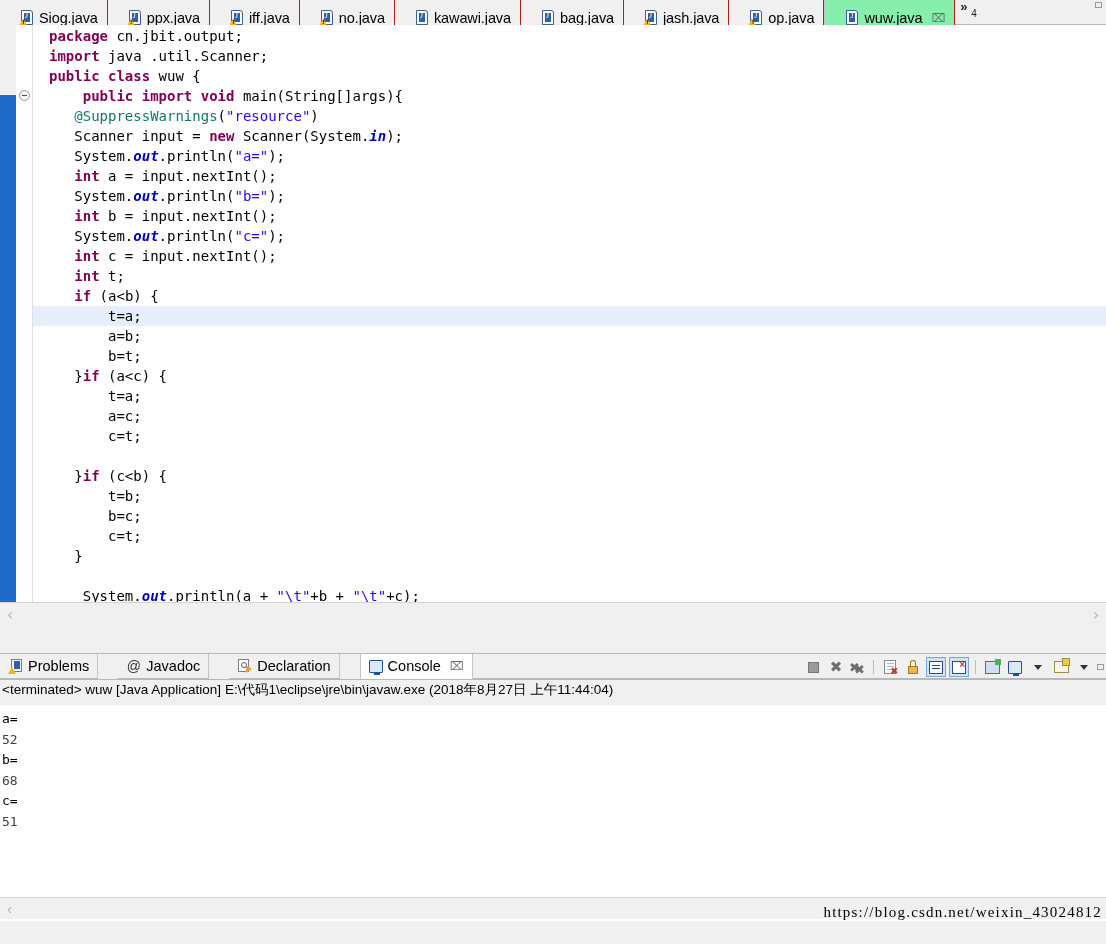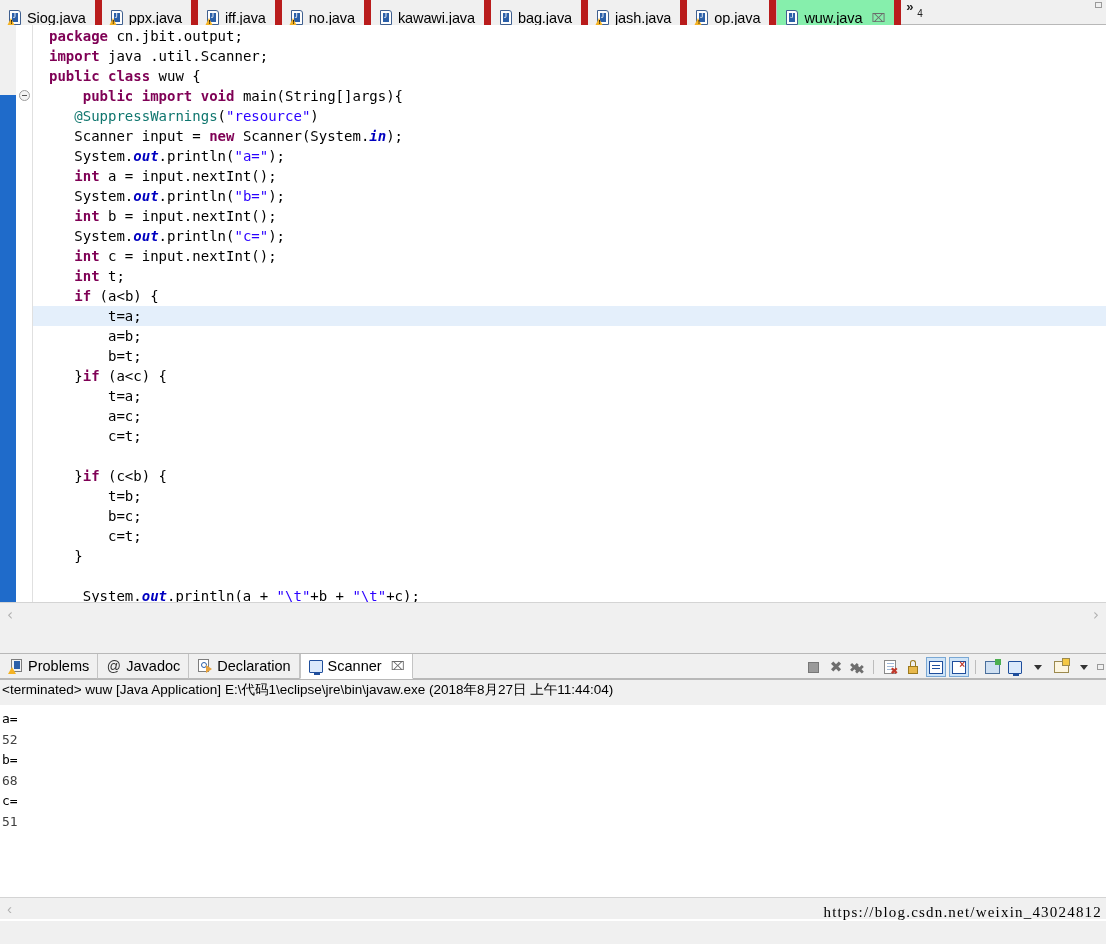--- a/index.html
+++ b/index.html
@@ -11,23 +11,23 @@
   }
   #app { position: relative; width: 1106px; height: 944px; background: #f0f0f0; }
 
   
   .tabbar {
     position: absolute; top: 0; left: 0; width: 1106px; height: 25px;
     background: #f0f0f0; display: flex; align-items: stretch;
   }
   .tab {
     display: flex; align-items: center; gap: 5px;
-    padding: 0 9px 0 7px;
+    padding: 0 9px 0 19px;
     background: #f0f0f0;
-    border-right: 7px solid #b91c1c;
+    border-right: 1px solid #b91c1c;
     border-bottom: 1px solid #b8b8b8;
     font-size: 14.5px; color: #000; white-space: nowrap;
     height: 36px; cursor: default;
   }
   .tab.active {
     background: #86efac;
     border-bottom: 1px solid #ffffff;
     border-left: 1px solid #c4c4c4;
   }
   .tab-label { font-size: 14.5px; letter-spacing: -0.1px; }
@@ -454,21 +454,21 @@
       </div>
   </div>
   <div class="hscroll" style="top:602px;">
     <span class="arw">‹</span>
     <span class="arw">›</span>
   </div>
 
   <div class="bottom">
 
     <div class="view-tabbar">
-      <div id="view-tabs-host" style="display:flex;align-items:stretch;">
+      <div id="view-tabs-host" style="display:flex;align-items:stretch;gap:20px;">
           <div class="vtab">
             <span class="ico-problems">
               <span class="pg"></span>
               <span class="bl"></span>
               <span class="wn"></span>
             </span>
             <span>Problems</span>
           </div>
           <div class="vtab">
             <span class="ico-at">@</span>
@@ -477,21 +477,21 @@
           <div class="vtab">
             <span class="ico-decl">
               <span class="pg"></span>
               <span class="gl"></span>
               <span class="ar"></span>
             </span>
             <span>Declaration</span>
           </div>
           <div class="vtab active">
             <span class="ico-monitor"></span>
-            <span>Scanner</span>
+            <span>Console</span>
             <span class="tab-close">⌧</span>
           </div>
         </div>
       <div class="vtabbar-rest"></div>
 
       <div class="ctoolbar">
         <div class="tbtn">
             <span class="gsq"></span>
           </div>
         <div class="tbtn">

